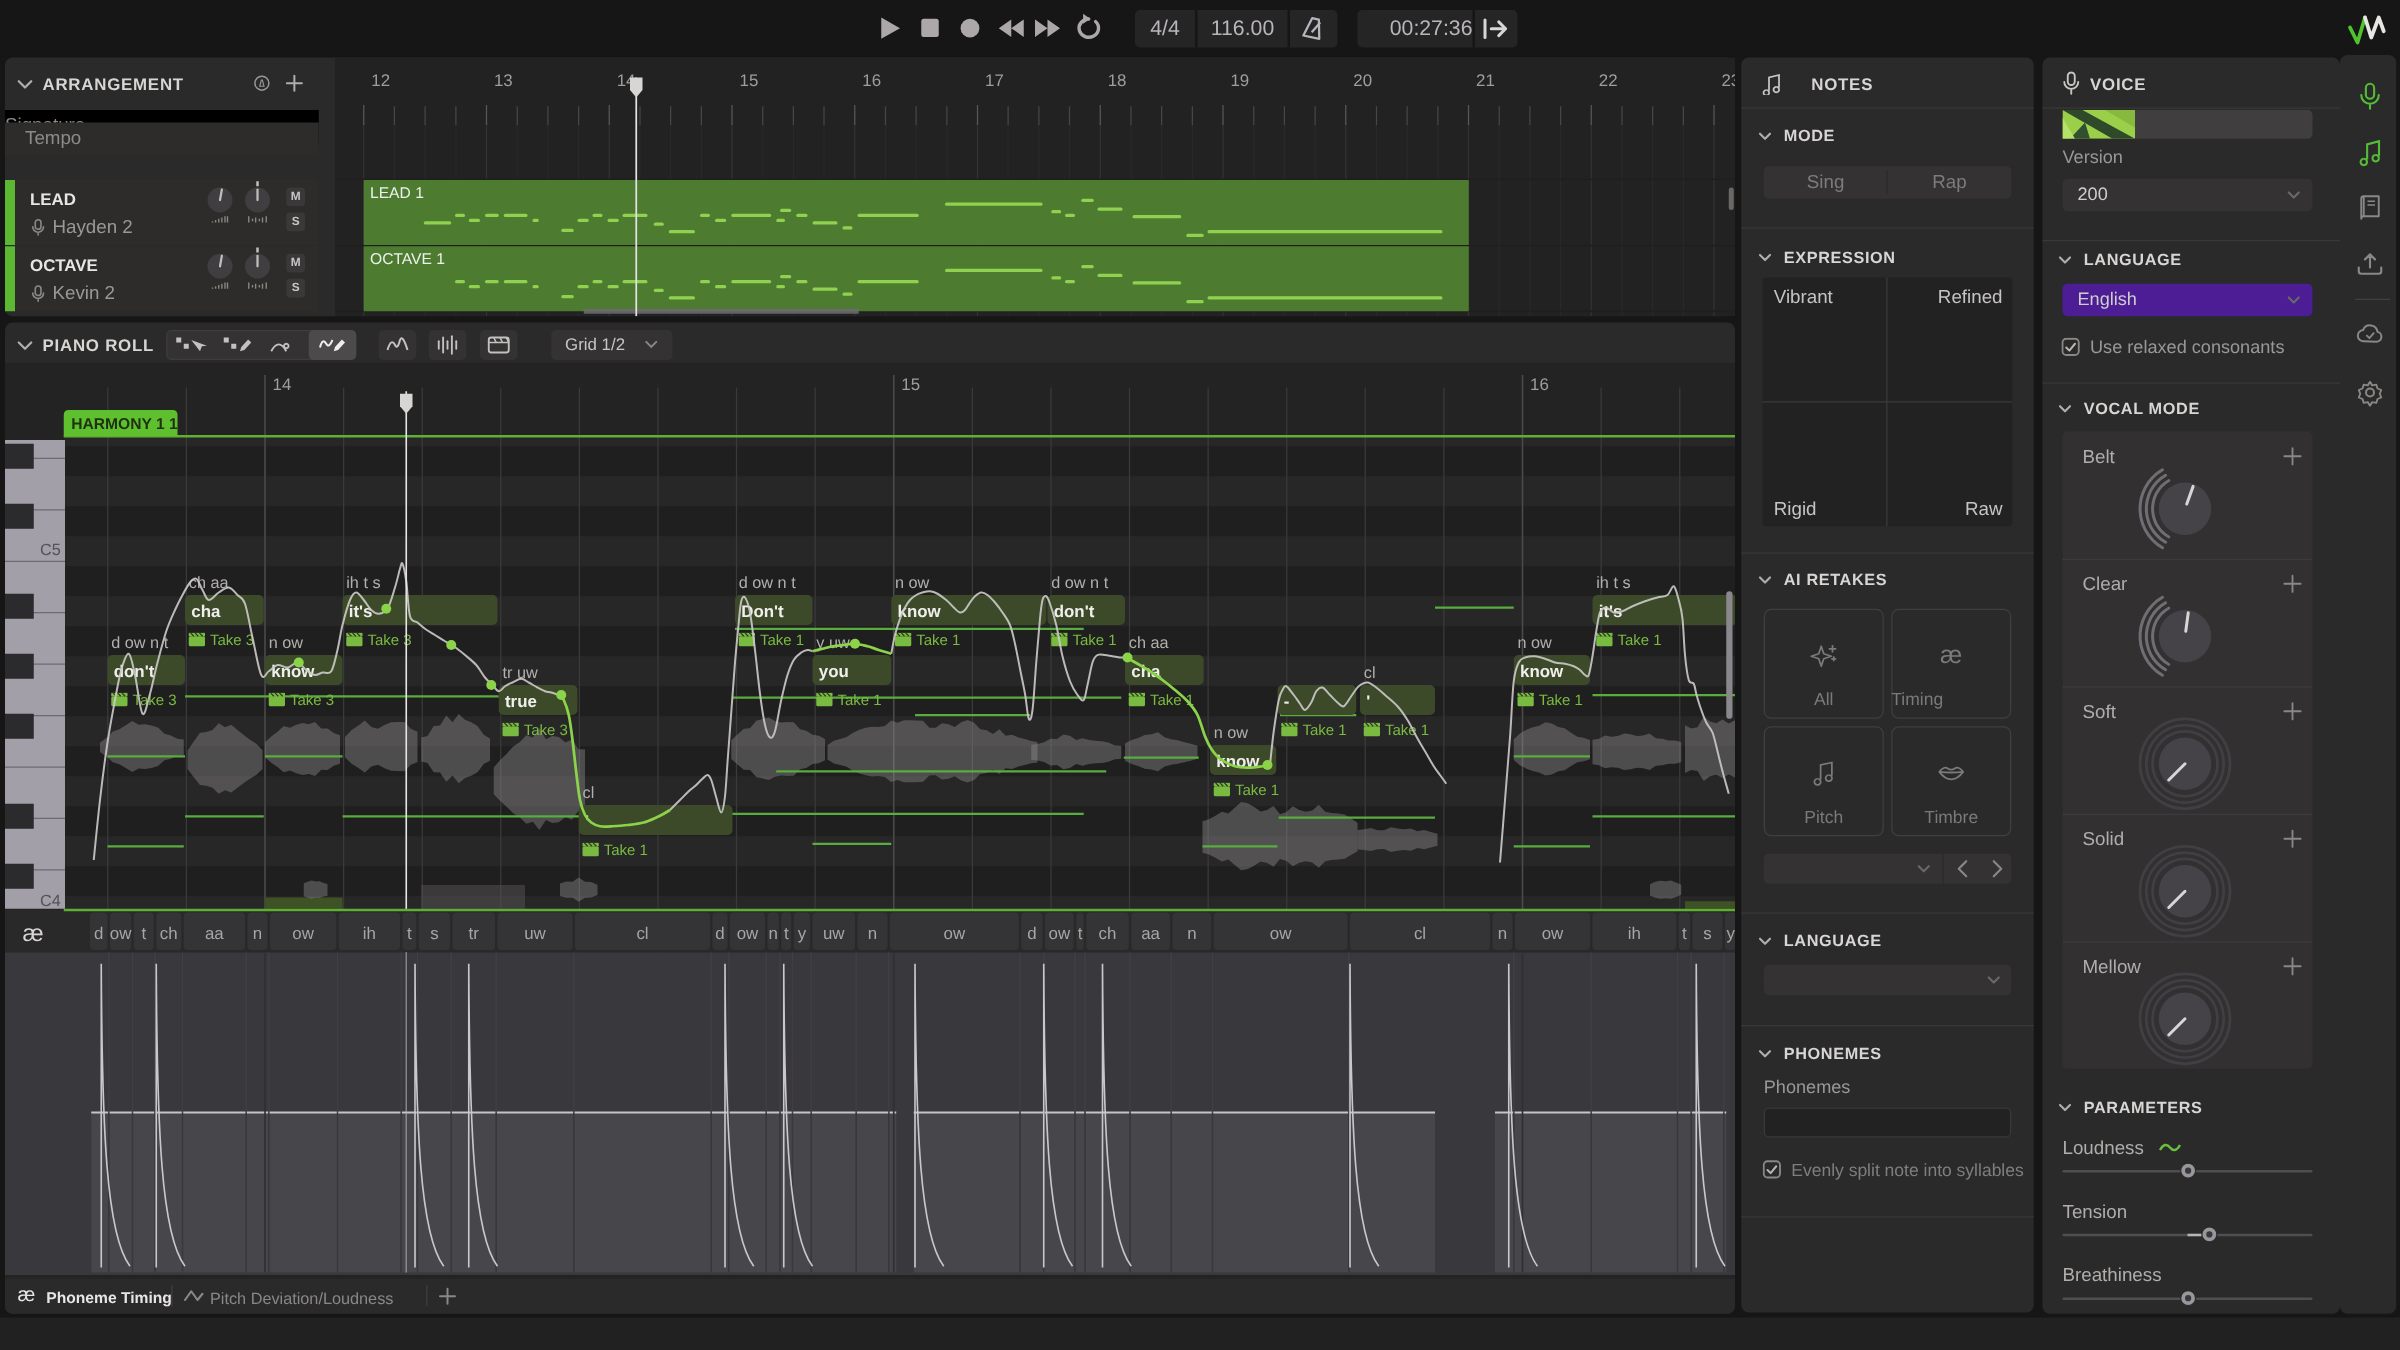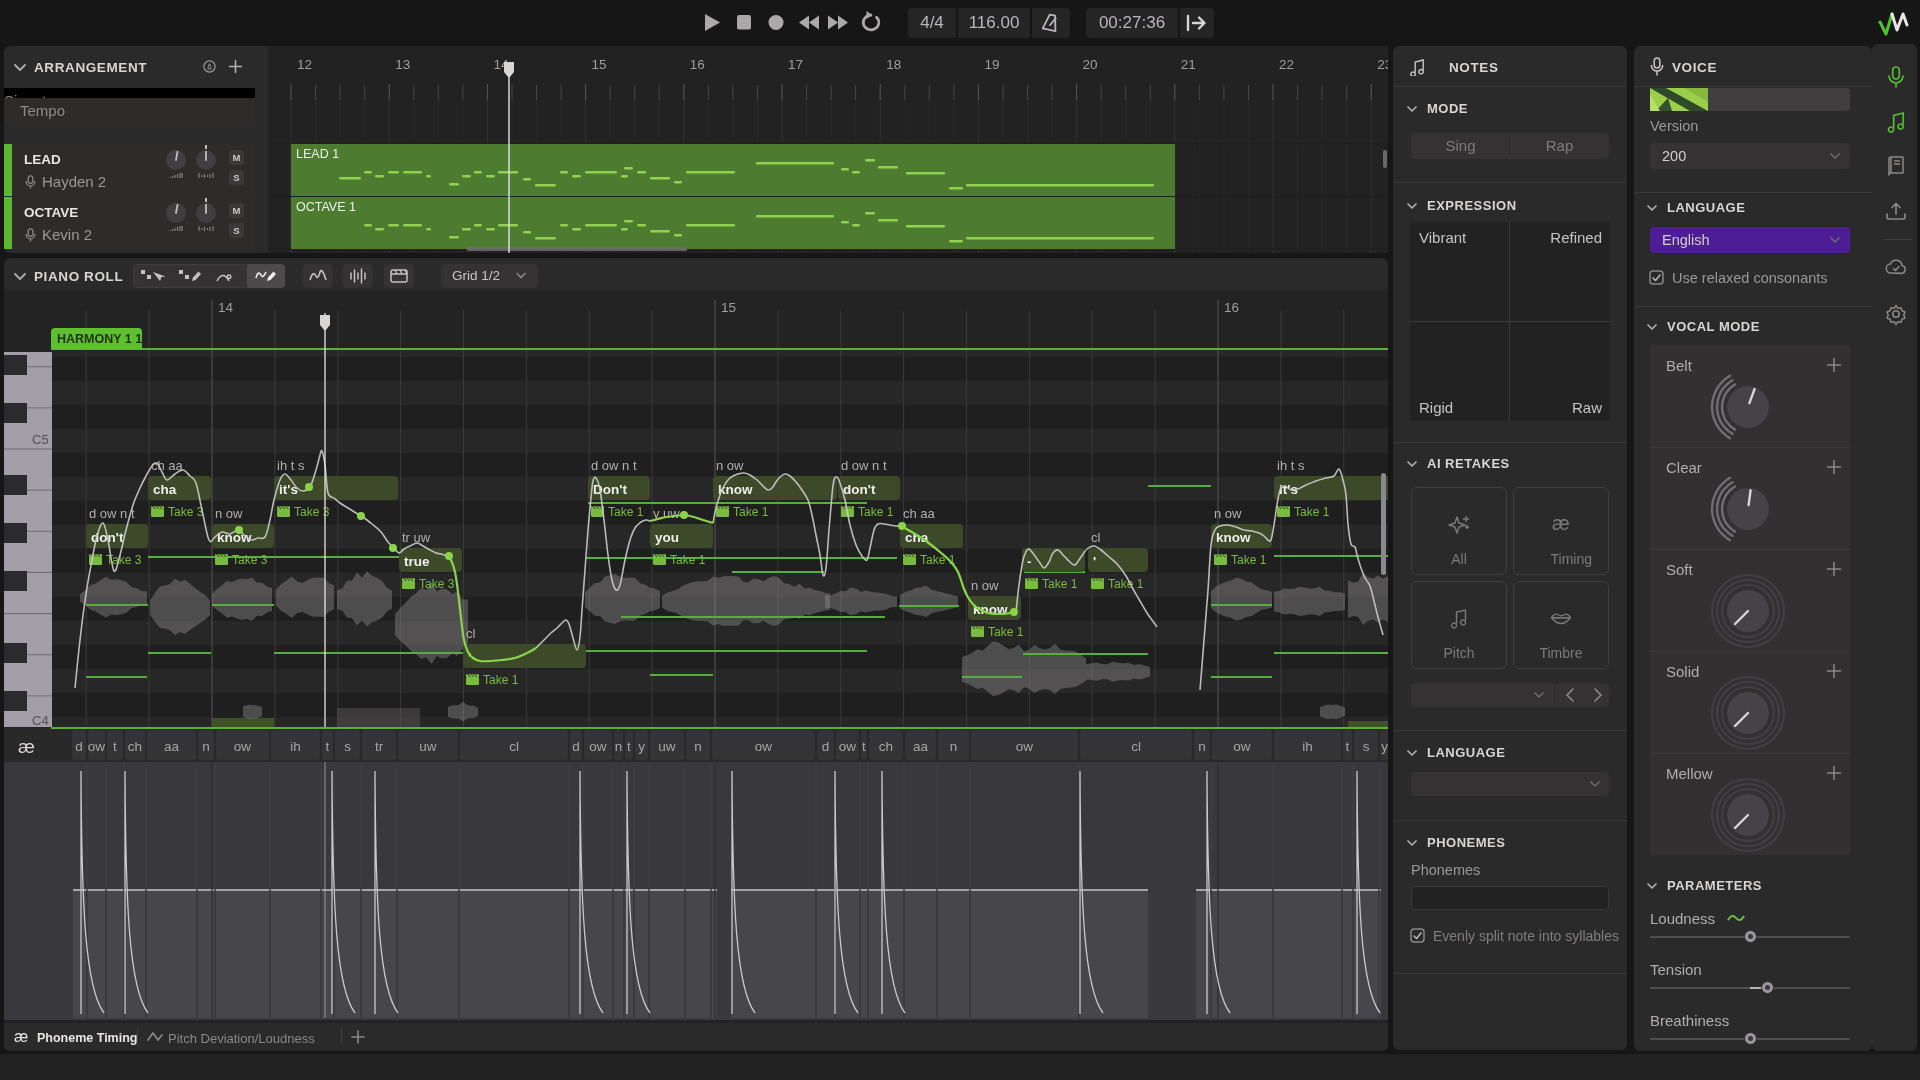--- a/index.html
+++ b/index.html
@@ -24,21 +24,21 @@
 <div class="ab" style="left:956px;top:8px;width:2px;height:30px;background:#171616"></div>
 <div class="ab" style="left:1030px;top:8px;width:2px;height:30px;background:#171616"></div>
 <div class="ab" style="left:908px;top:8px;width:48px;height:30px;line-height:30px;text-align:center;color:#b9b5bc;font-size:17px;">4/4</div>
 <div class="ab" style="left:958px;top:8px;width:72px;height:30px;line-height:30px;text-align:center;color:#b9b5bc;font-size:17px;border-radius:10px;">116.00</div>
 <svg class="ab" style="left:1040px;top:13px" width="22" height="20" viewBox="0 0 22 20">
     <path d="M8,2 L13.5,2 L17,17 L4,17 Z" fill="none" stroke="#b9b5bc" stroke-width="1.8" stroke-linejoin="round" transform="rotate(12 11 10)"></path>
     <path d="M10,13 L15,4" stroke="#b9b5bc" stroke-width="1.8" transform="rotate(12 11 10)"></path>
   </svg>
 <div class="ab" style="left:1086px;top:8px;width:128px;height:30px;background:#262525;border-radius:4px"></div>
 <div class="ab" style="left:1178px;top:8px;width:2px;height:30px;background:#171616"></div>
-<div class="ab" style="left:1086px;top:8px;width:92px;height:30px;line-height:30px;text-align:center;color:#b9b5bc;font-size:17px;">00:27:36</div>
+<div class="ab" style="left:1086px;top:8px;width:92px;height:30px;line-height:30px;text-align:right;color:#b9b5bc;font-size:17px;">00:27:36</div>
 <svg class="ab" style="left:1184px;top:13px" width="26" height="20" viewBox="0 0 26 20">
     <path d="M4,3 L4,17" stroke="#d8d6d4" stroke-width="2.4" stroke-linecap="round"></path>
     <path d="M9,10 L20,10 M15,4.5 L20.5,10 L15,15.5" fill="none" stroke="#d8d6d4" stroke-width="2.4" stroke-linecap="round" stroke-linejoin="round"></path>
   </svg>
 <svg class="ab" style="left:1878px;top:8px" width="36" height="30" viewBox="0 0 36 30">
     <path d="M2,14 L8,26 L14,6" fill="none" stroke="#4fc32e" stroke-width="3" stroke-linejoin="round" stroke-linecap="round"></path>
     <path d="M14,6 L19,22 L25,6 L29,17" fill="none" stroke="#e8e6e4" stroke-width="3" stroke-linejoin="round" stroke-linecap="round"></path>
   </svg>
 <div class="pn" style="left:4px;top:46px;width:1384px;height:207px;"></div>
 <svg class="ab" style="left:12px;top:60px" width="16" height="14" viewBox="0 0 16 14">
@@ -889,21 +889,21 @@
 <svg class="ab" style="left:1447px;top:513px" width="24" height="22" viewBox="0 0 24 22">
     <path d="M12,2 L14,8 L20,10 L14,12 L12,18 L10,12 L4,10 L10,8 Z" fill="none" stroke="#7b797a" stroke-width="1.4" stroke-linejoin="round" transform="translate(-2,2)"></path>
     <path d="M19,3 L19,9 M16,6 L22,6" stroke="#7b797a" stroke-width="1.4"></path>
     <path d="M20,12 L20,16 M18,14 L22,14" stroke="#7b797a" stroke-width="1.4"></path>
   </svg>
 <div class="ab" style="left:1411px;top:551px;width:96px;text-align:center;font-size:14px;color:#7b797a;">All</div>
 <div class="ab" style="left:1513px;top:487px;width:96px;height:88px;border:1px solid #403e3f;border-radius:6px;"></div>
 <svg class="ab" style="left:1549px;top:513px" width="24" height="22" viewBox="0 0 24 22">
     <text x="12" y="17" font-size="20" fill="#7b797a" text-anchor="middle" font-family="Liberation Sans">æ</text>
   </svg>
-<div class="ab" style="left:1513px;top:551px;width:79px;text-align:right;font-size:14px;color:#7b797a;">Timing</div>
+<div class="ab" style="left:1513px;top:551px;width:79px;text-align:left;font-size:14px;color:#7b797a;">Timing</div>
 <div class="ab" style="left:1411px;top:581px;width:96px;height:88px;border:1px solid #403e3f;border-radius:6px;"></div>
 <svg class="ab" style="left:1447px;top:607px" width="24" height="22" viewBox="0 0 24 22">
     <path d="M7,16 a2.5,2.5 0 1 0 0.1,0 M16,13 a2.5,2.5 0 1 0 0.1,0 M9.5,16.5 L9.5,5 L18.5,3 L18.5,13.5" fill="none" stroke="#7b797a" stroke-width="1.4"></path>
   </svg>
 <div class="ab" style="left:1411px;top:645px;width:96px;text-align:center;font-size:14px;color:#7b797a;">Pitch</div>
 <div class="ab" style="left:1513px;top:581px;width:96px;height:88px;border:1px solid #403e3f;border-radius:6px;"></div>
 <svg class="ab" style="left:1549px;top:607px" width="24" height="22" viewBox="0 0 24 22">
     <path d="M2.5,10.5 Q6,5.5 9.5,8 Q12,9.5 14.5,8 Q18,5.5 21.5,10.5 Q17,16.5 12,16.5 Q7,16.5 2.5,10.5 Z M2.5,10.5 Q12,11.5 21.5,10.5" fill="none" stroke="#7b797a" stroke-width="1.4" stroke-linejoin="round"></path>
   </svg>
 <div class="ab" style="left:1513px;top:645px;width:96px;text-align:center;font-size:14px;color:#7b797a;">Timbre</div>

